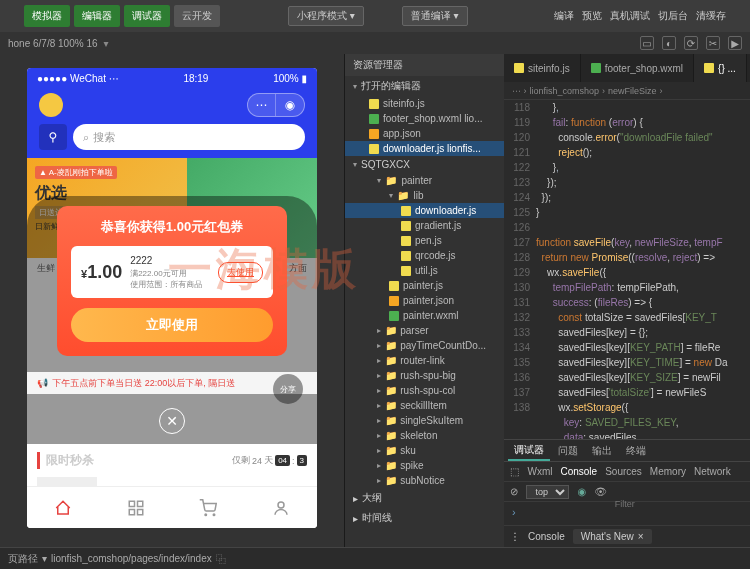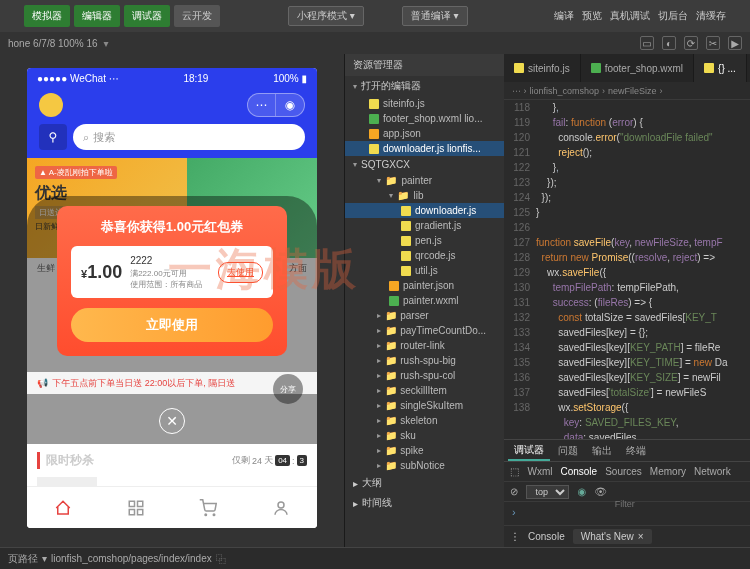--- a/index.html
+++ b/index.html
@@ -271,20 +271,21 @@
     <div class="tree-item d1"><span class="chev">▾</span>📁 <span>painter</span></div>
     <div class="tree-item d2"><span class="chev">▾</span>📁 <span>lib</span></div>
     <div id="lib-files">
         <div class="tree-item d3 active"><span class="fi fi-js"></span>downloader.js</div>
         <div class="tree-item d3"><span class="fi fi-js"></span>gradient.js</div>
         <div class="tree-item d3"><span class="fi fi-js"></span>pen.js</div>
         <div class="tree-item d3"><span class="fi fi-js"></span>qrcode.js</div>
         <div class="tree-item d3"><span class="fi fi-js"></span>util.js</div>
       </div>
     <div id="painter-files">
+        <div class="tree-item d2"><span class="fi fi-js"></span>painter.js</div>
         <div class="tree-item d2"><span class="fi fi-json"></span>painter.json</div>
         <div class="tree-item d2"><span class="fi fi-wxml"></span>painter.wxml</div>
       </div>
     <div id="other-folders">
         <div class="tree-item d1"><span class="chev">▸</span>📁 parser</div>
         <div class="tree-item d1"><span class="chev">▸</span>📁 payTimeCountDo...</div>
         <div class="tree-item d1"><span class="chev">▸</span>📁 router-link</div>
         <div class="tree-item d1"><span class="chev">▸</span>📁 rush-spu-big</div>
         <div class="tree-item d1"><span class="chev">▸</span>📁 rush-spu-col</div>
         <div class="tree-item d1"><span class="chev">▸</span>📁 seckillItem</div>

